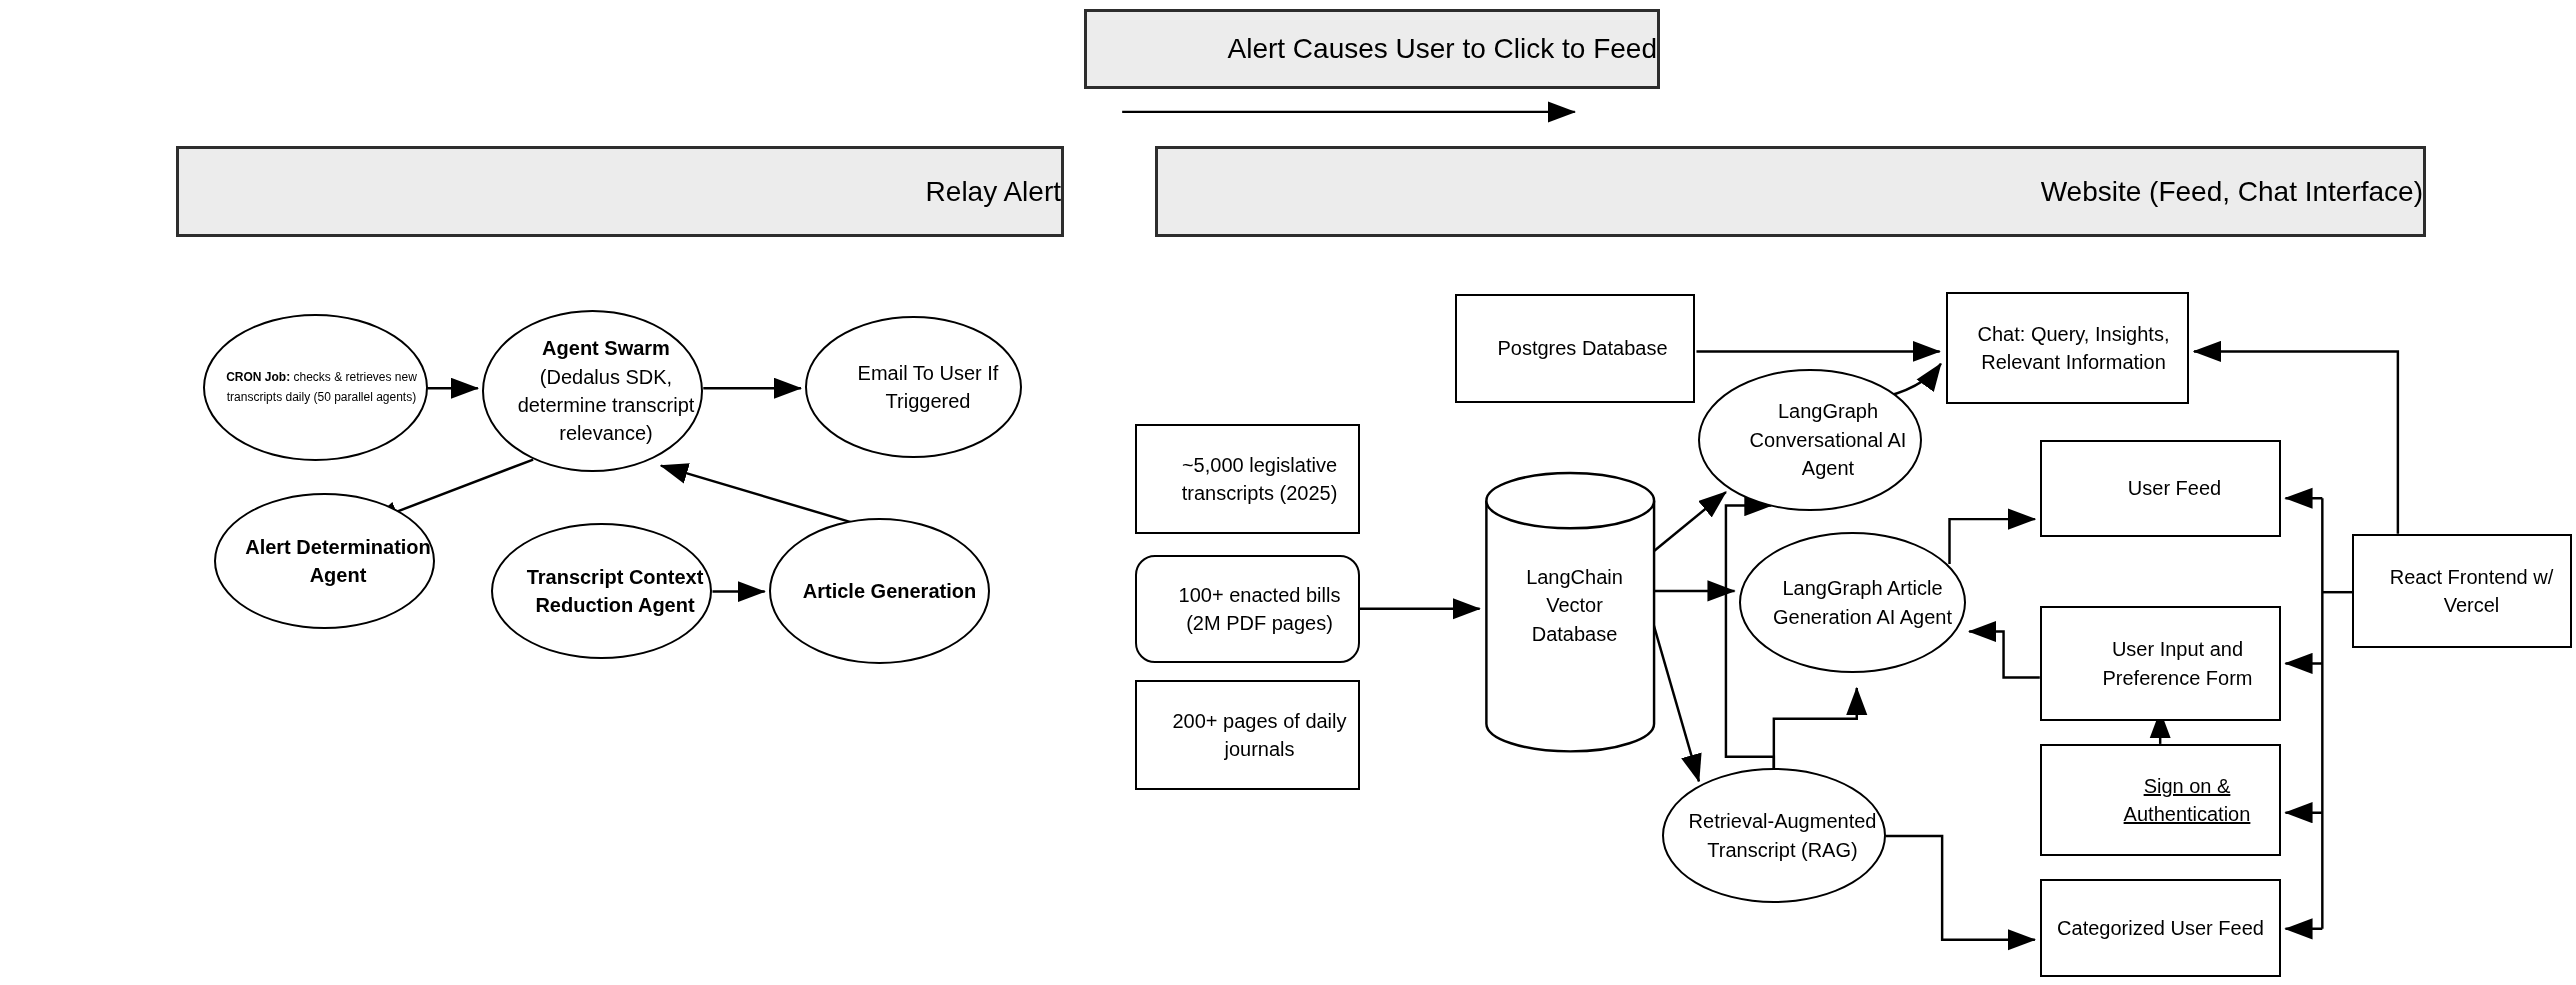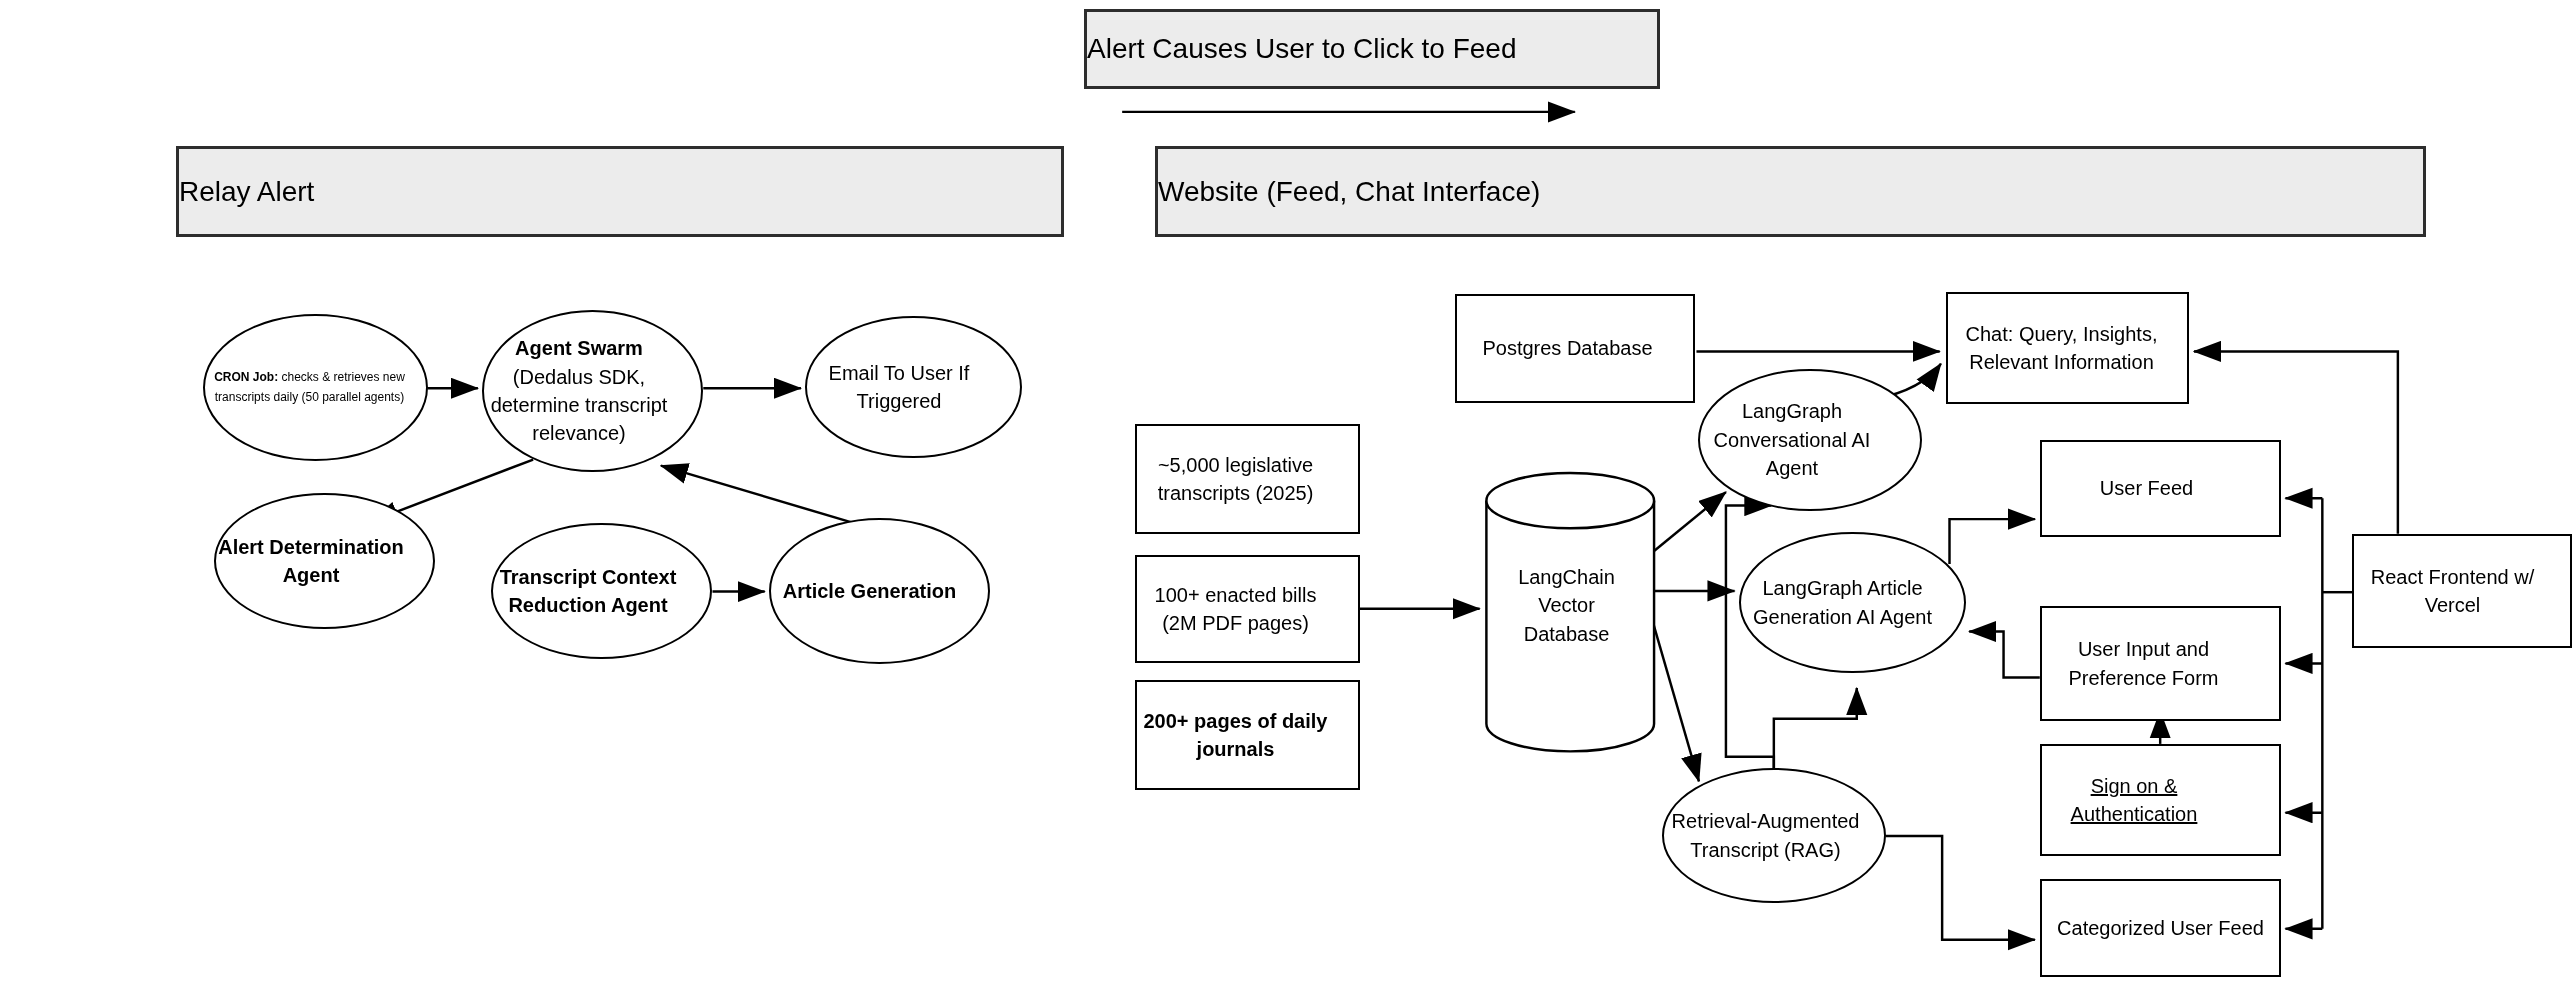--- a/index.html
+++ b/index.html
@@ -7,21 +7,21 @@
     position:relative;
     width:2576px;height:986px;
     background:#ffffff;
     font-family:"Liberation Sans","DejaVu Sans",sans-serif;
     color:#000;
     overflow:hidden;
   }
   #edges{position:absolute;left:0;top:0;width:2576px;height:986px;}
   .node{
     position:absolute;
-    display:flex;align-items:center;justify-content:flex-start;
+    display:flex;align-items:center;justify-content:flex-end;
     text-align:center;
     box-sizing:border-box;
     background:#ffffff;
   }
   .rect{border:2.5px solid #000;}
   .ellipse{border:2.5px solid #000;border-radius:50%;}
   .banner{
     background:#ececec;
     border:3.1px solid #2d2d2d;
     font-size:28px;
@@ -122,25 +122,25 @@
   </div>
 
   <div class="node rect" style="left:1946px;top:292px;width:243px;height:112px;">
     <div class="label" style="width:227px;">Chat: Query, Insights, Relevant Information</div>
   </div>
 
   <div class="node rect" style="left:1135px;top:424px;width:225px;height:110px;">
     <div class="label" style="width:197px;">~5,000 legislative transcripts (2025)</div>
   </div>
 
-  <div class="node rect" style="left:1135px;top:555px;width:225px;height:108px;">
+  <div class="node rect" style="left:1135px;top:555px;width:225px;height:108px;border-radius:20px;">
     <div class="label" style="width:197px;">100+ enacted bills (2M PDF pages)</div>
   </div>
 
-  <div class="node rect" style="left:1135px;top:680px;width:225px;height:110px;font-weight:bold;">
+  <div class="node rect" style="left:1135px;top:680px;width:225px;height:110px;">
     <div class="label" style="width:197px;">200+ pages of daily journals</div>
   </div>
 
   <div class="node rect" style="left:2040px;top:440px;width:241px;height:97px;">
     <div class="label" style="width:209px;">User Feed</div>
   </div>
 
   <div class="node rect" style="left:2040px;top:606px;width:241px;height:115px;">
     <div class="label" style="width:203px;">User Input and Preference Form</div>
   </div>

